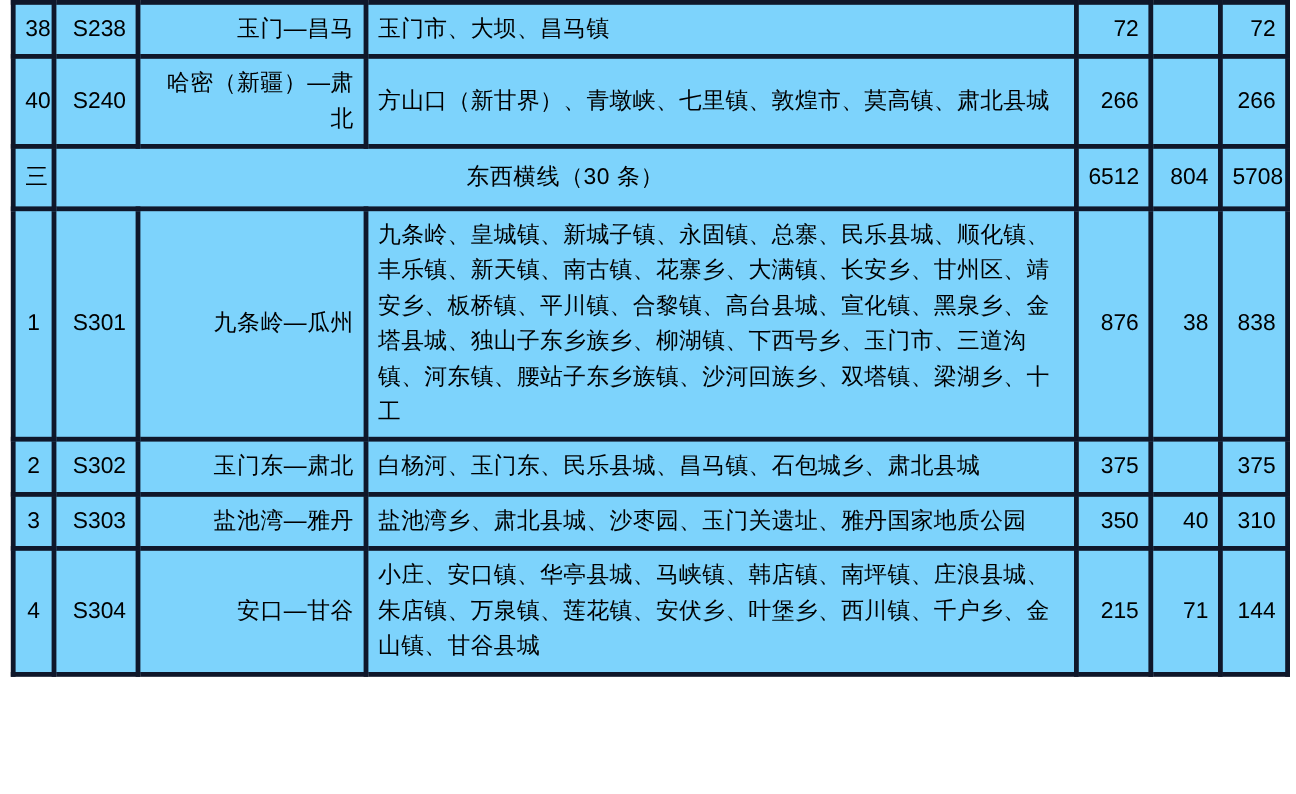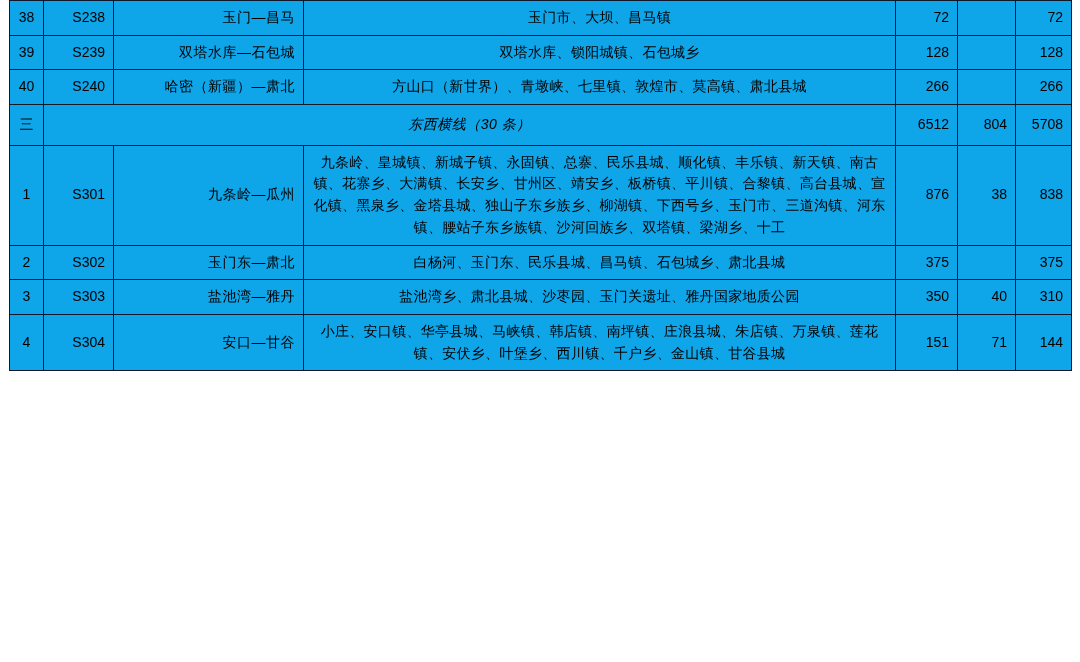--- a/index.html
+++ b/index.html
@@ -19,26 +19,26 @@
     background: #fff;
   }
   table.road-table {
     border-collapse: collapse;
     width: 1062px;
     margin-left: 9px;
     margin-top: 0px;
     table-layout: fixed;
   }
   table.road-table td {
-    border: 1px solid #0f172a;
+    border: 4px solid #0f172a;
     padding: 6px 8px;
-    font-size: 14px;
+    font-size: 19px;
     line-height: 1.55;
     vertical-align: middle;
-    background: #0ea5e9;
+    background: #7dd3fc;
   }
   
   col.c-no      { width: 34px; }
   col.c-code    { width: 70px; }
   col.c-name    { width: 190px; }
   col.c-through { width: 592px; }
   col.c-total   { width: 62px; }
   col.c-mid     { width: 58px; }
   col.c-last    { width: 56px; }
 
@@ -49,38 +49,37 @@
   td.code {
     text-align: right;
     font-size: 15px;
   }
   td.name {
     text-align: right;
     font-size: 16px;
     letter-spacing: 0.5px;
   }
   td.through {
-    text-align: center;
+    text-align: left;
     font-size: 16px;
     line-height: 1.85;
     letter-spacing: 0.3px;
   }
   td.figure {
     text-align: right;
     font-size: 15px;
   }
   td.section-no {
     text-align: center;
     font-size: 16px;
   }
   td.section-title {
     text-align: center;
     font-size: 16px;
     letter-spacing: 0.5px;
-    font-style: italic;
   }
   tr.section-row td {
     padding-top: 9px;
     padding-bottom: 9px;
   }
 </style>
 </head>
 <body>
 
 <div class="page">
@@ -96,29 +95,20 @@
     </colgroup>
     <tbody>
       <tr>
         <td class="num">38</td>
         <td class="code">S238</td>
         <td class="name">玉门—昌马</td>
         <td class="through">玉门市、大坝、昌马镇</td>
         <td class="figure">72</td>
         <td class="figure"></td>
         <td class="figure">72</td>
-      </tr>
-      <tr>
-        <td class="num">39</td>
-        <td class="code">S239</td>
-        <td class="name">双塔水库—石包城</td>
-        <td class="through">双塔水库、锁阳城镇、石包城乡</td>
-        <td class="figure">128</td>
-        <td class="figure"></td>
-        <td class="figure">128</td>
       </tr>
       <tr>
         <td class="num">40</td>
         <td class="code">S240</td>
         <td class="name">哈密（新疆）—肃北</td>
         <td class="through">方山口（新甘界）、青墩峡、七里镇、敦煌市、莫高镇、肃北县城</td>
         <td class="figure">266</td>
         <td class="figure"></td>
         <td class="figure">266</td>
       </tr>
@@ -154,19 +144,19 @@
         <td class="through">盐池湾乡、肃北县城、沙枣园、玉门关遗址、雅丹国家地质公园</td>
         <td class="figure">350</td>
         <td class="figure">40</td>
         <td class="figure">310</td>
       </tr>
       <tr>
         <td class="num">4</td>
         <td class="code">S304</td>
         <td class="name">安口—甘谷</td>
         <td class="through">小庄、安口镇、华亭县城、马峡镇、韩店镇、南坪镇、庄浪县城、朱店镇、万泉镇、莲花镇、安伏乡、叶堡乡、西川镇、千户乡、金山镇、甘谷县城</td>
-        <td class="figure">151</td>
+        <td class="figure">215</td>
         <td class="figure">71</td>
         <td class="figure">144</td>
       </tr>
     </tbody>
   </table>
 </div>
 
 </body></html>

